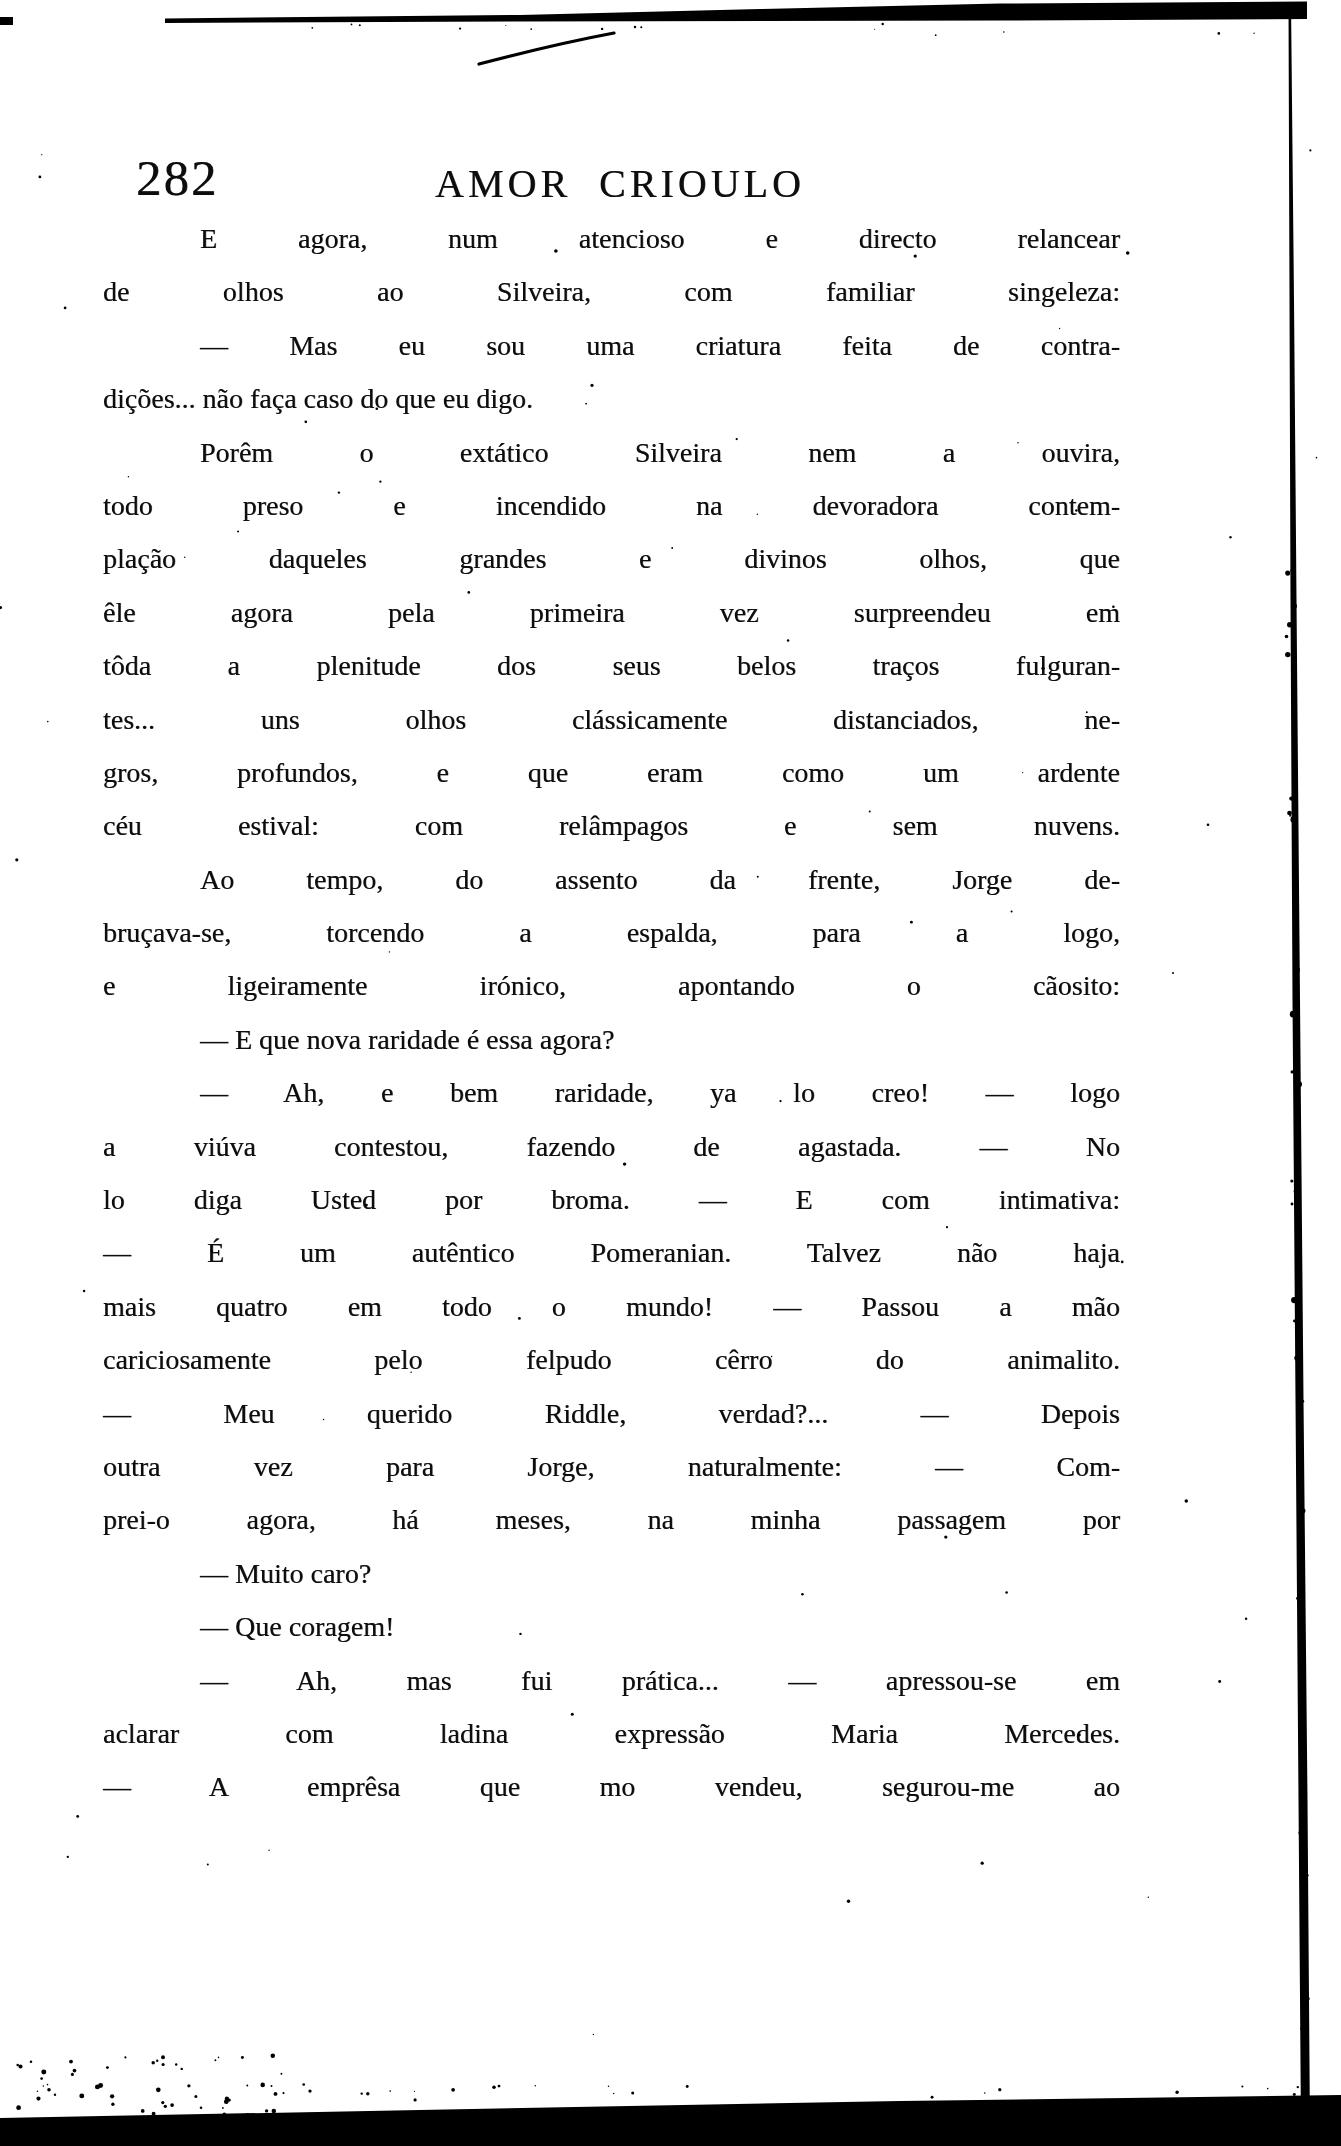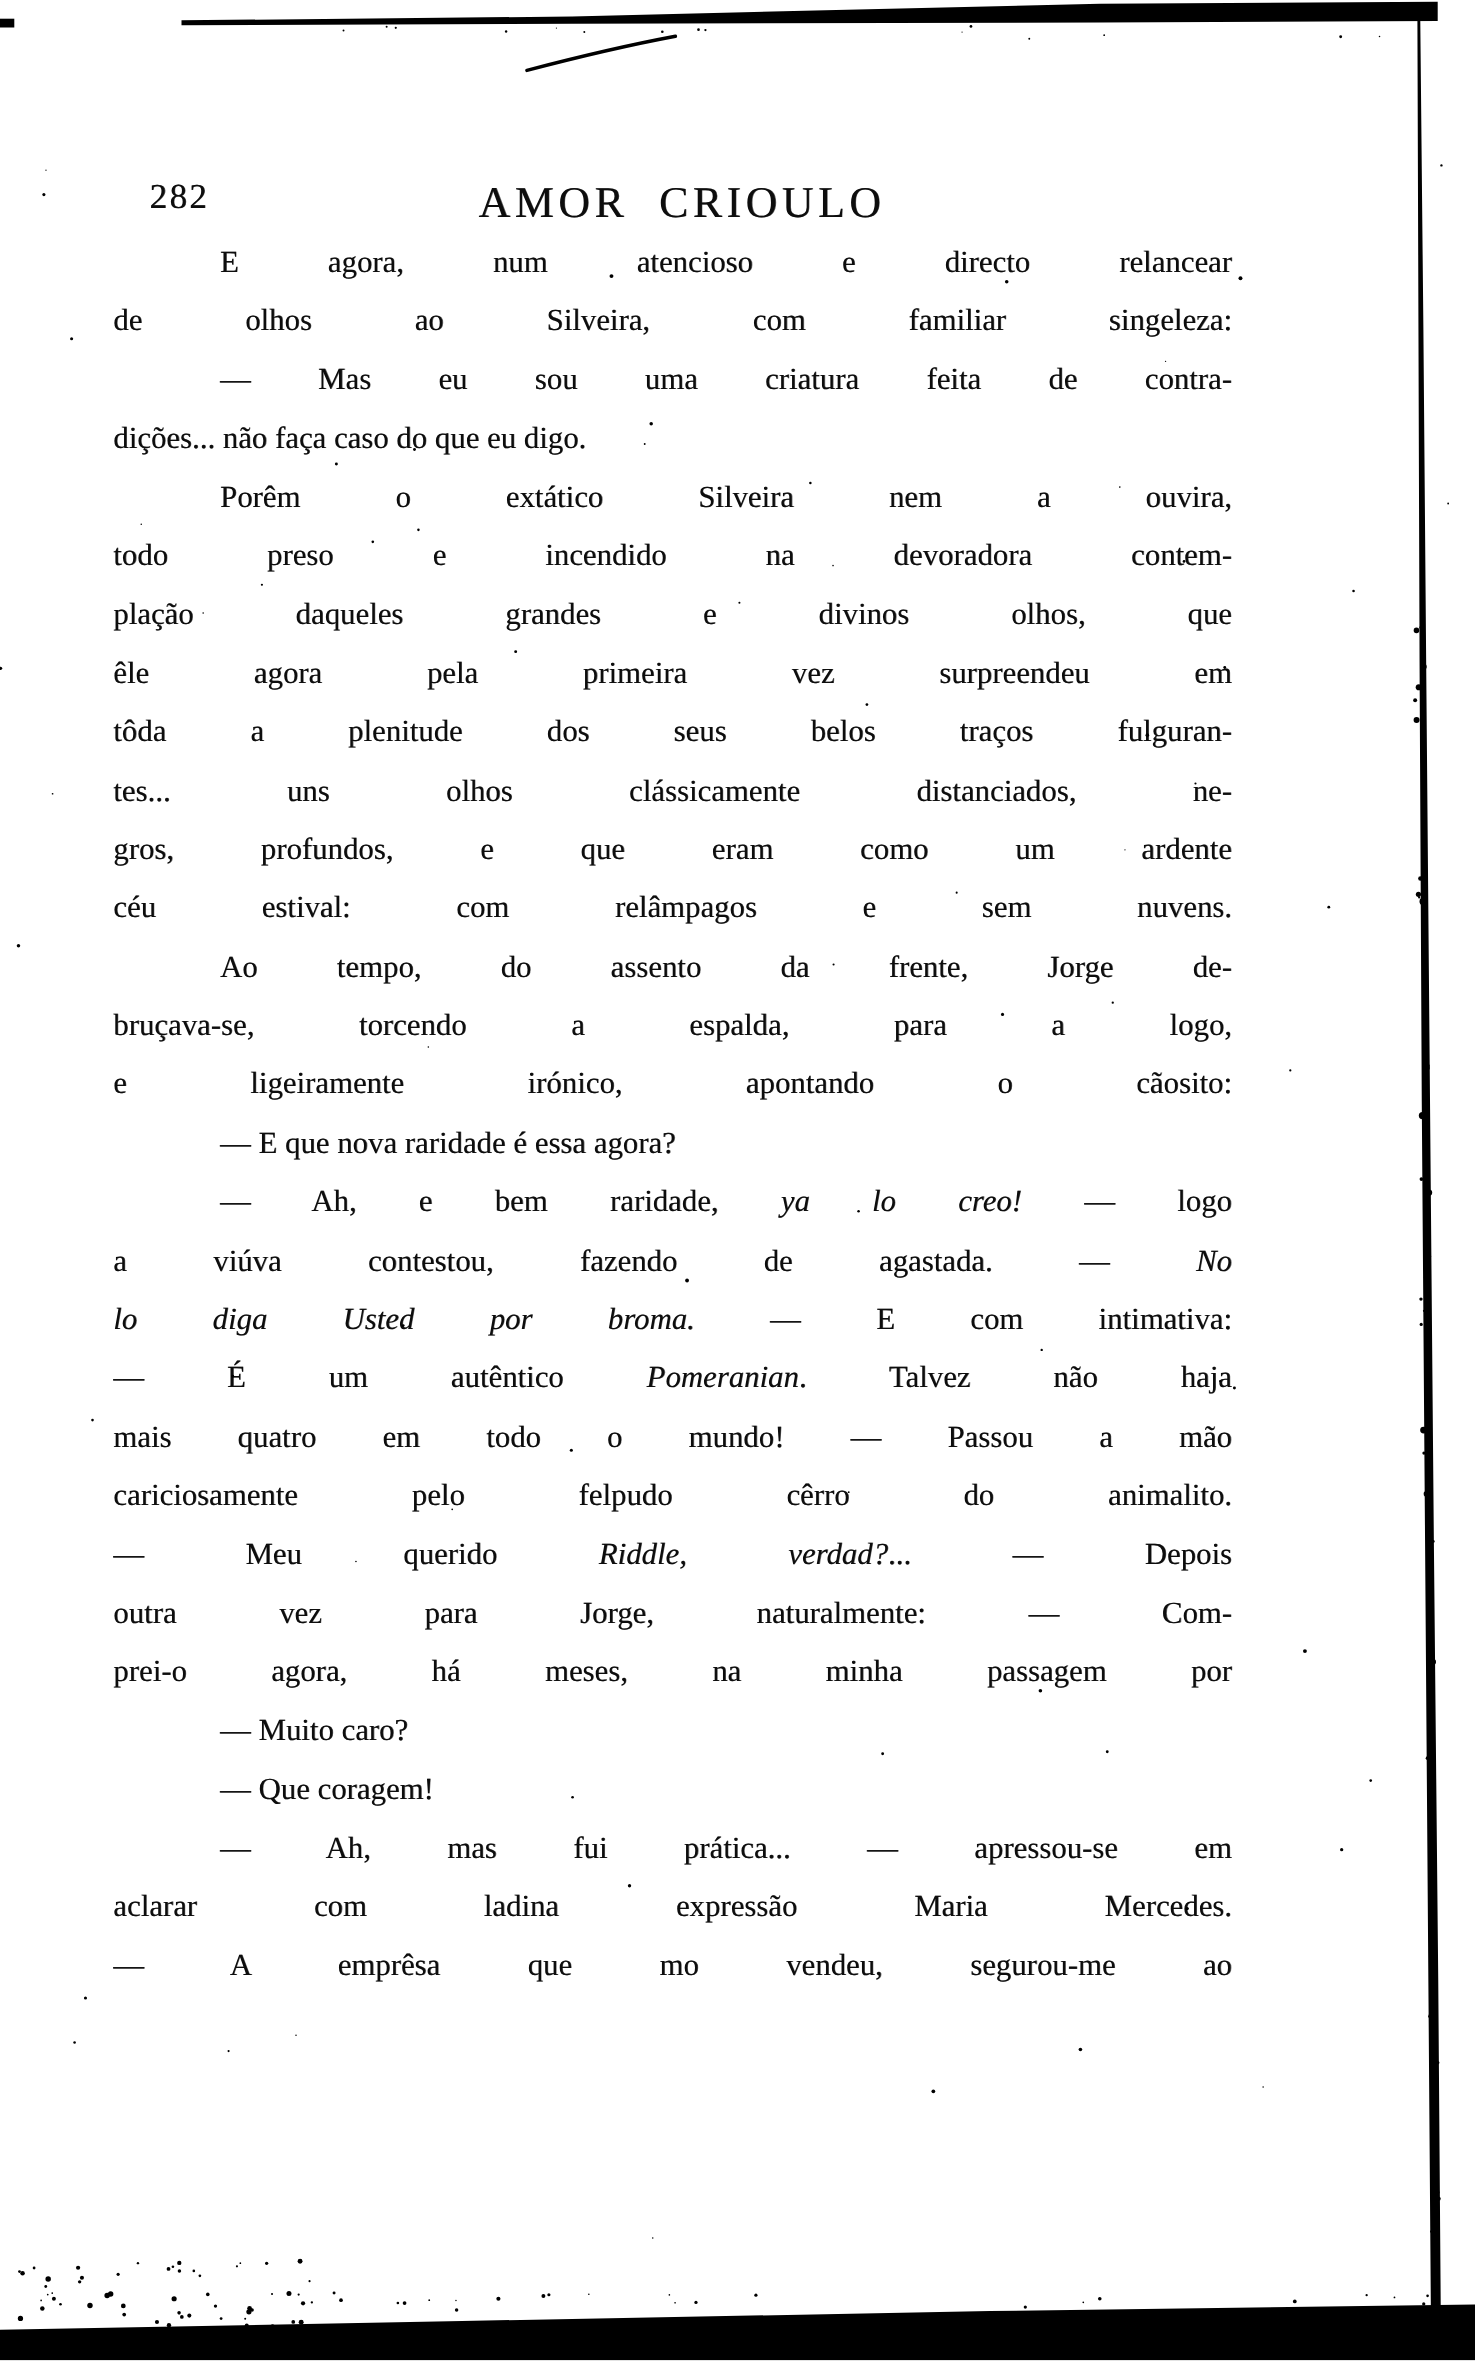--- a/index.html
+++ b/index.html
@@ -7,21 +7,21 @@
     position:relative;
     width:1341px;height:2146px;
     background:#ffffff;
     overflow:hidden;
     font-family:"Liberation Serif","DejaVu Serif",serif;
     color:#0d0d0d;
   }
   .page-header{position:absolute;top:0;left:0;width:100%;}
   .page-num{
     position:absolute;left:136px;top:154px;
-    font-size:32px;line-height:48px;
+    font-size:51px;line-height:48px;
     letter-spacing:2px;
     text-shadow:0.5px 0 0 rgba(0,0,0,.65);
   }
   .running-title{
     position:absolute;left:620px;top:164px;
     transform:translateX(-50%);
     font-size:40px;line-height:40px;
     letter-spacing:4px;word-spacing:14px;
     white-space:nowrap;
     text-shadow:0.5px 0 0 rgba(0,0,0,.6);
@@ -33,21 +33,21 @@
     font-size:28px;
     line-height:53.4px;
     height:53.4px;
     white-space:normal;
     overflow:visible;
     text-shadow:0.5px 0 0 rgba(0,0,0,.55);
   }
   .textline.stretch{text-align:justify;text-align-last:justify;}
   .textline.nostretch{text-align:right;text-align-last:left;}
   .textline.indent{padding-left:97px;}
-  .it{font-style:italic;}
+  .it{}
   .artifacts{
     position:absolute;inset:0;width:1341px;height:2146px;
     pointer-events:none;
   }
 </style>
 </head>
 <body>
 
 <div class="page">
 

